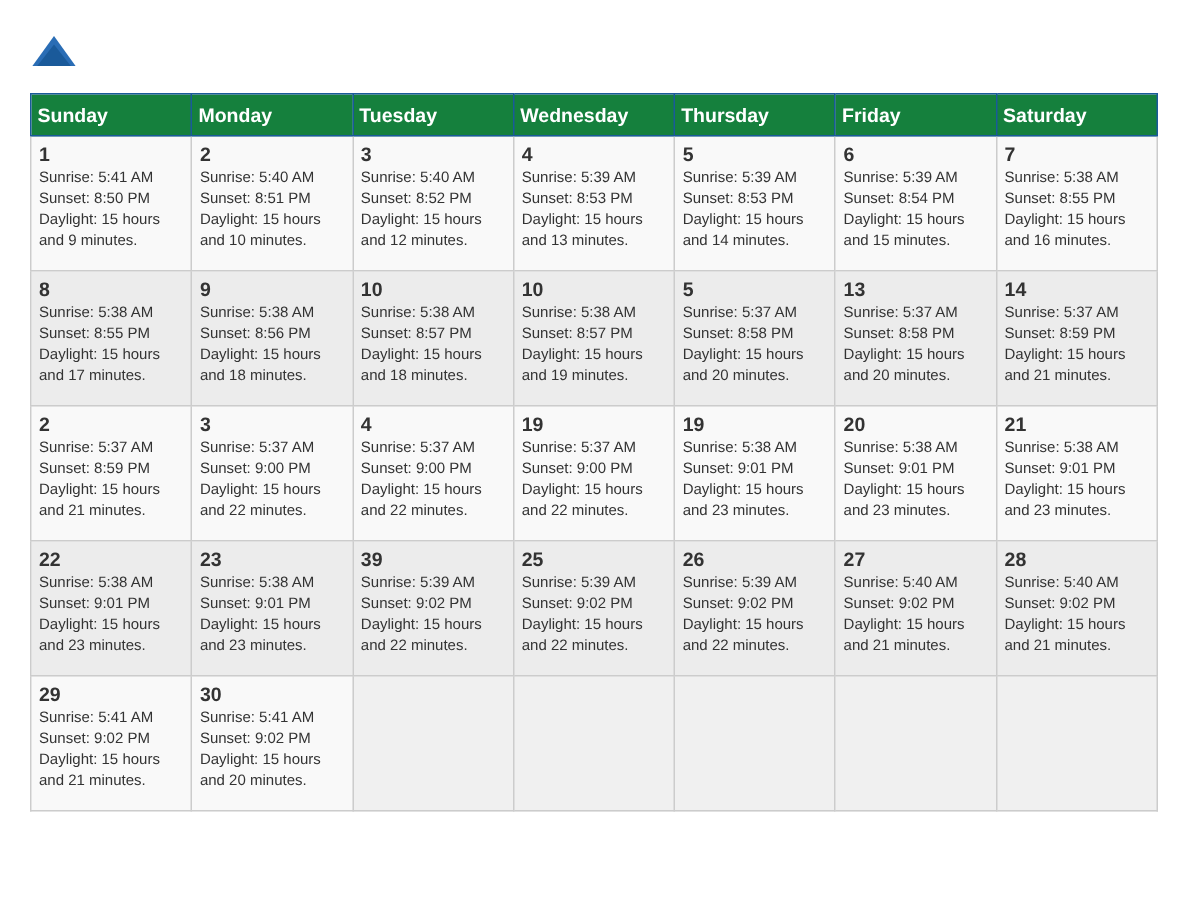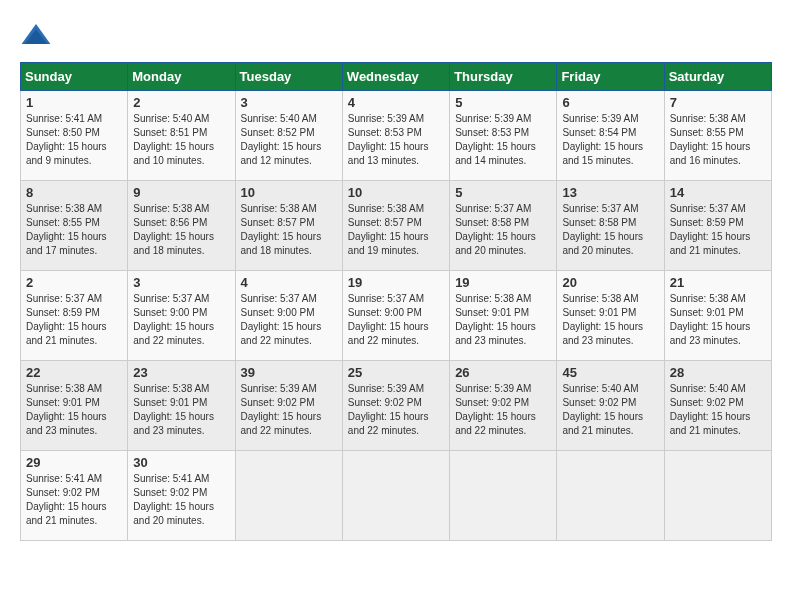--- a/index.html
+++ b/index.html
@@ -341,21 +341,21 @@
       </td>
         <td>
         <span class="day-num">26</span>
         <div class="day-info">
           Sunrise: 5:39 AM<br>
           Sunset: 9:02 PM<br>
           Daylight: 15 hours and 22 minutes.
         </div>
       </td>
         <td>
-        <span class="day-num">45</span>
+        <span class="day-num">27</span>
         <div class="day-info">
           Sunrise: 5:40 AM<br>
           Sunset: 9:02 PM<br>
           Daylight: 15 hours and 21 minutes.
         </div>
       </td>
         <td>
         <span class="day-num">28</span>
         <div class="day-info">
           Sunrise: 5:40 AM<br>

